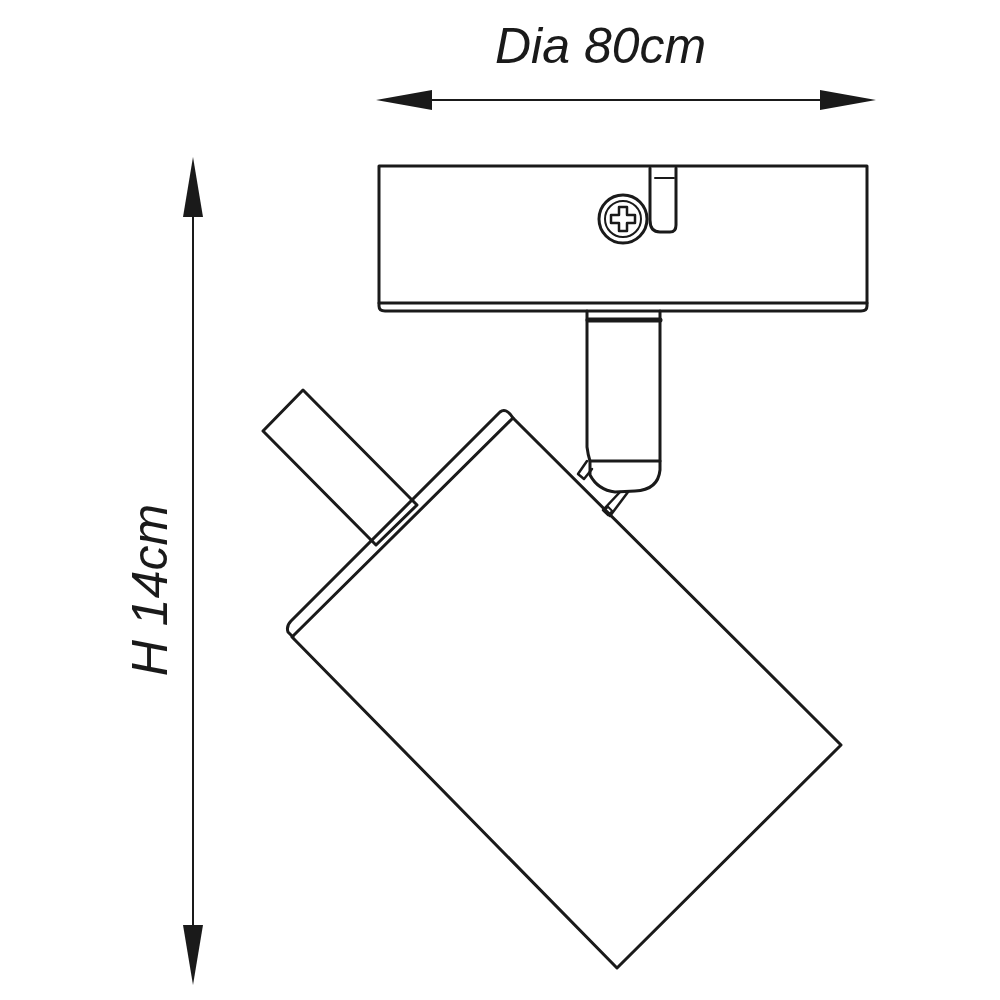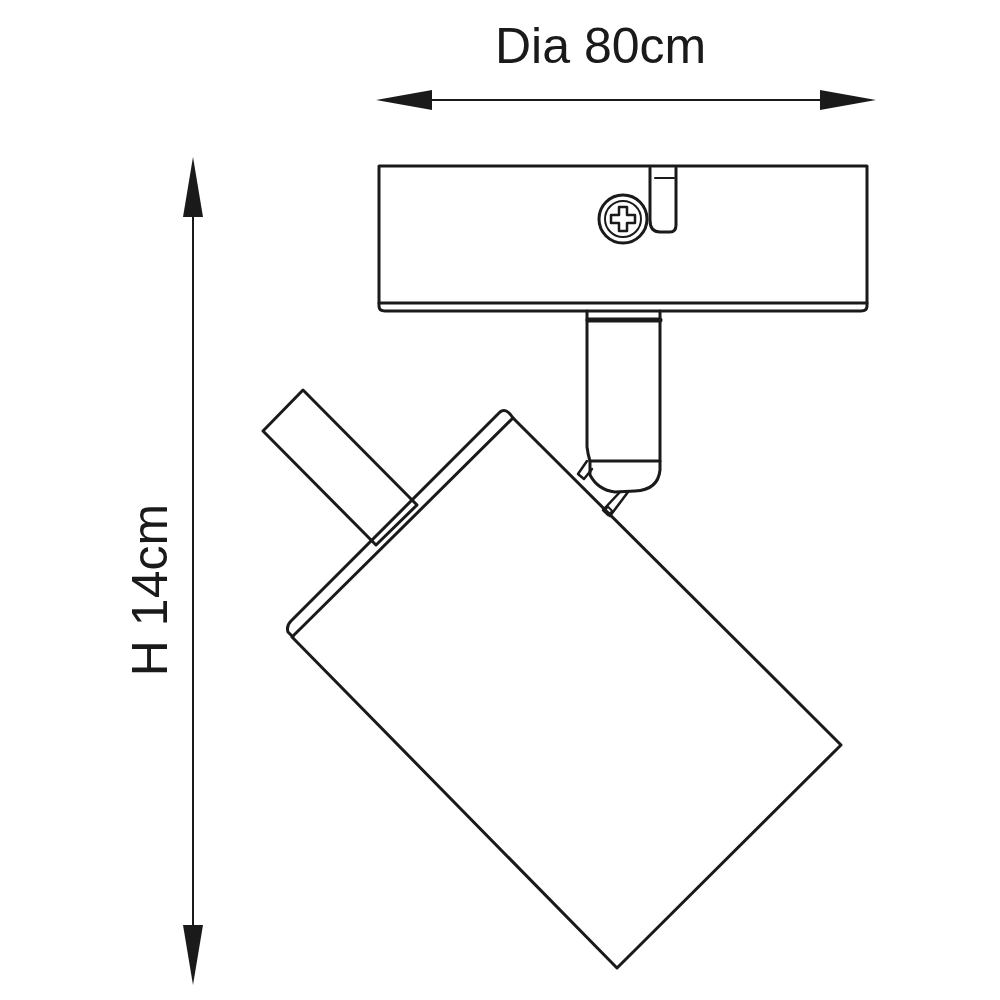--- a/index.html
+++ b/index.html
@@ -1,16 +1,16 @@
 <!DOCTYPE html>
 <html><head>
 <meta charset="utf-8">
 <style>
   html, body { margin:0; padding:0; background:#ffffff; }
-  #canvas { position:relative; width:1000px; height:1000px; overflow:hidden; background:#ffffff; }
+  #canvas { position:relative; width:1000px; height:1000px; overflow:hidden; background:#ffffff;font-style:italic; }
   svg { position:absolute; left:0; top:0; }
   .lbl { position:absolute; font-family:"Liberation Sans", sans-serif; color:#1a1a1a; white-space:nowrap; }
   #dia-label { left:495px; top:18px; font-size:50px; line-height:56px; }
   #h-label { left:150px; top:590px; font-size:50px; line-height:56px; transform:translate(-50%,-50%) rotate(-90deg); }
 </style>
 </head>
 <body>
 
 <div id="canvas">
 

